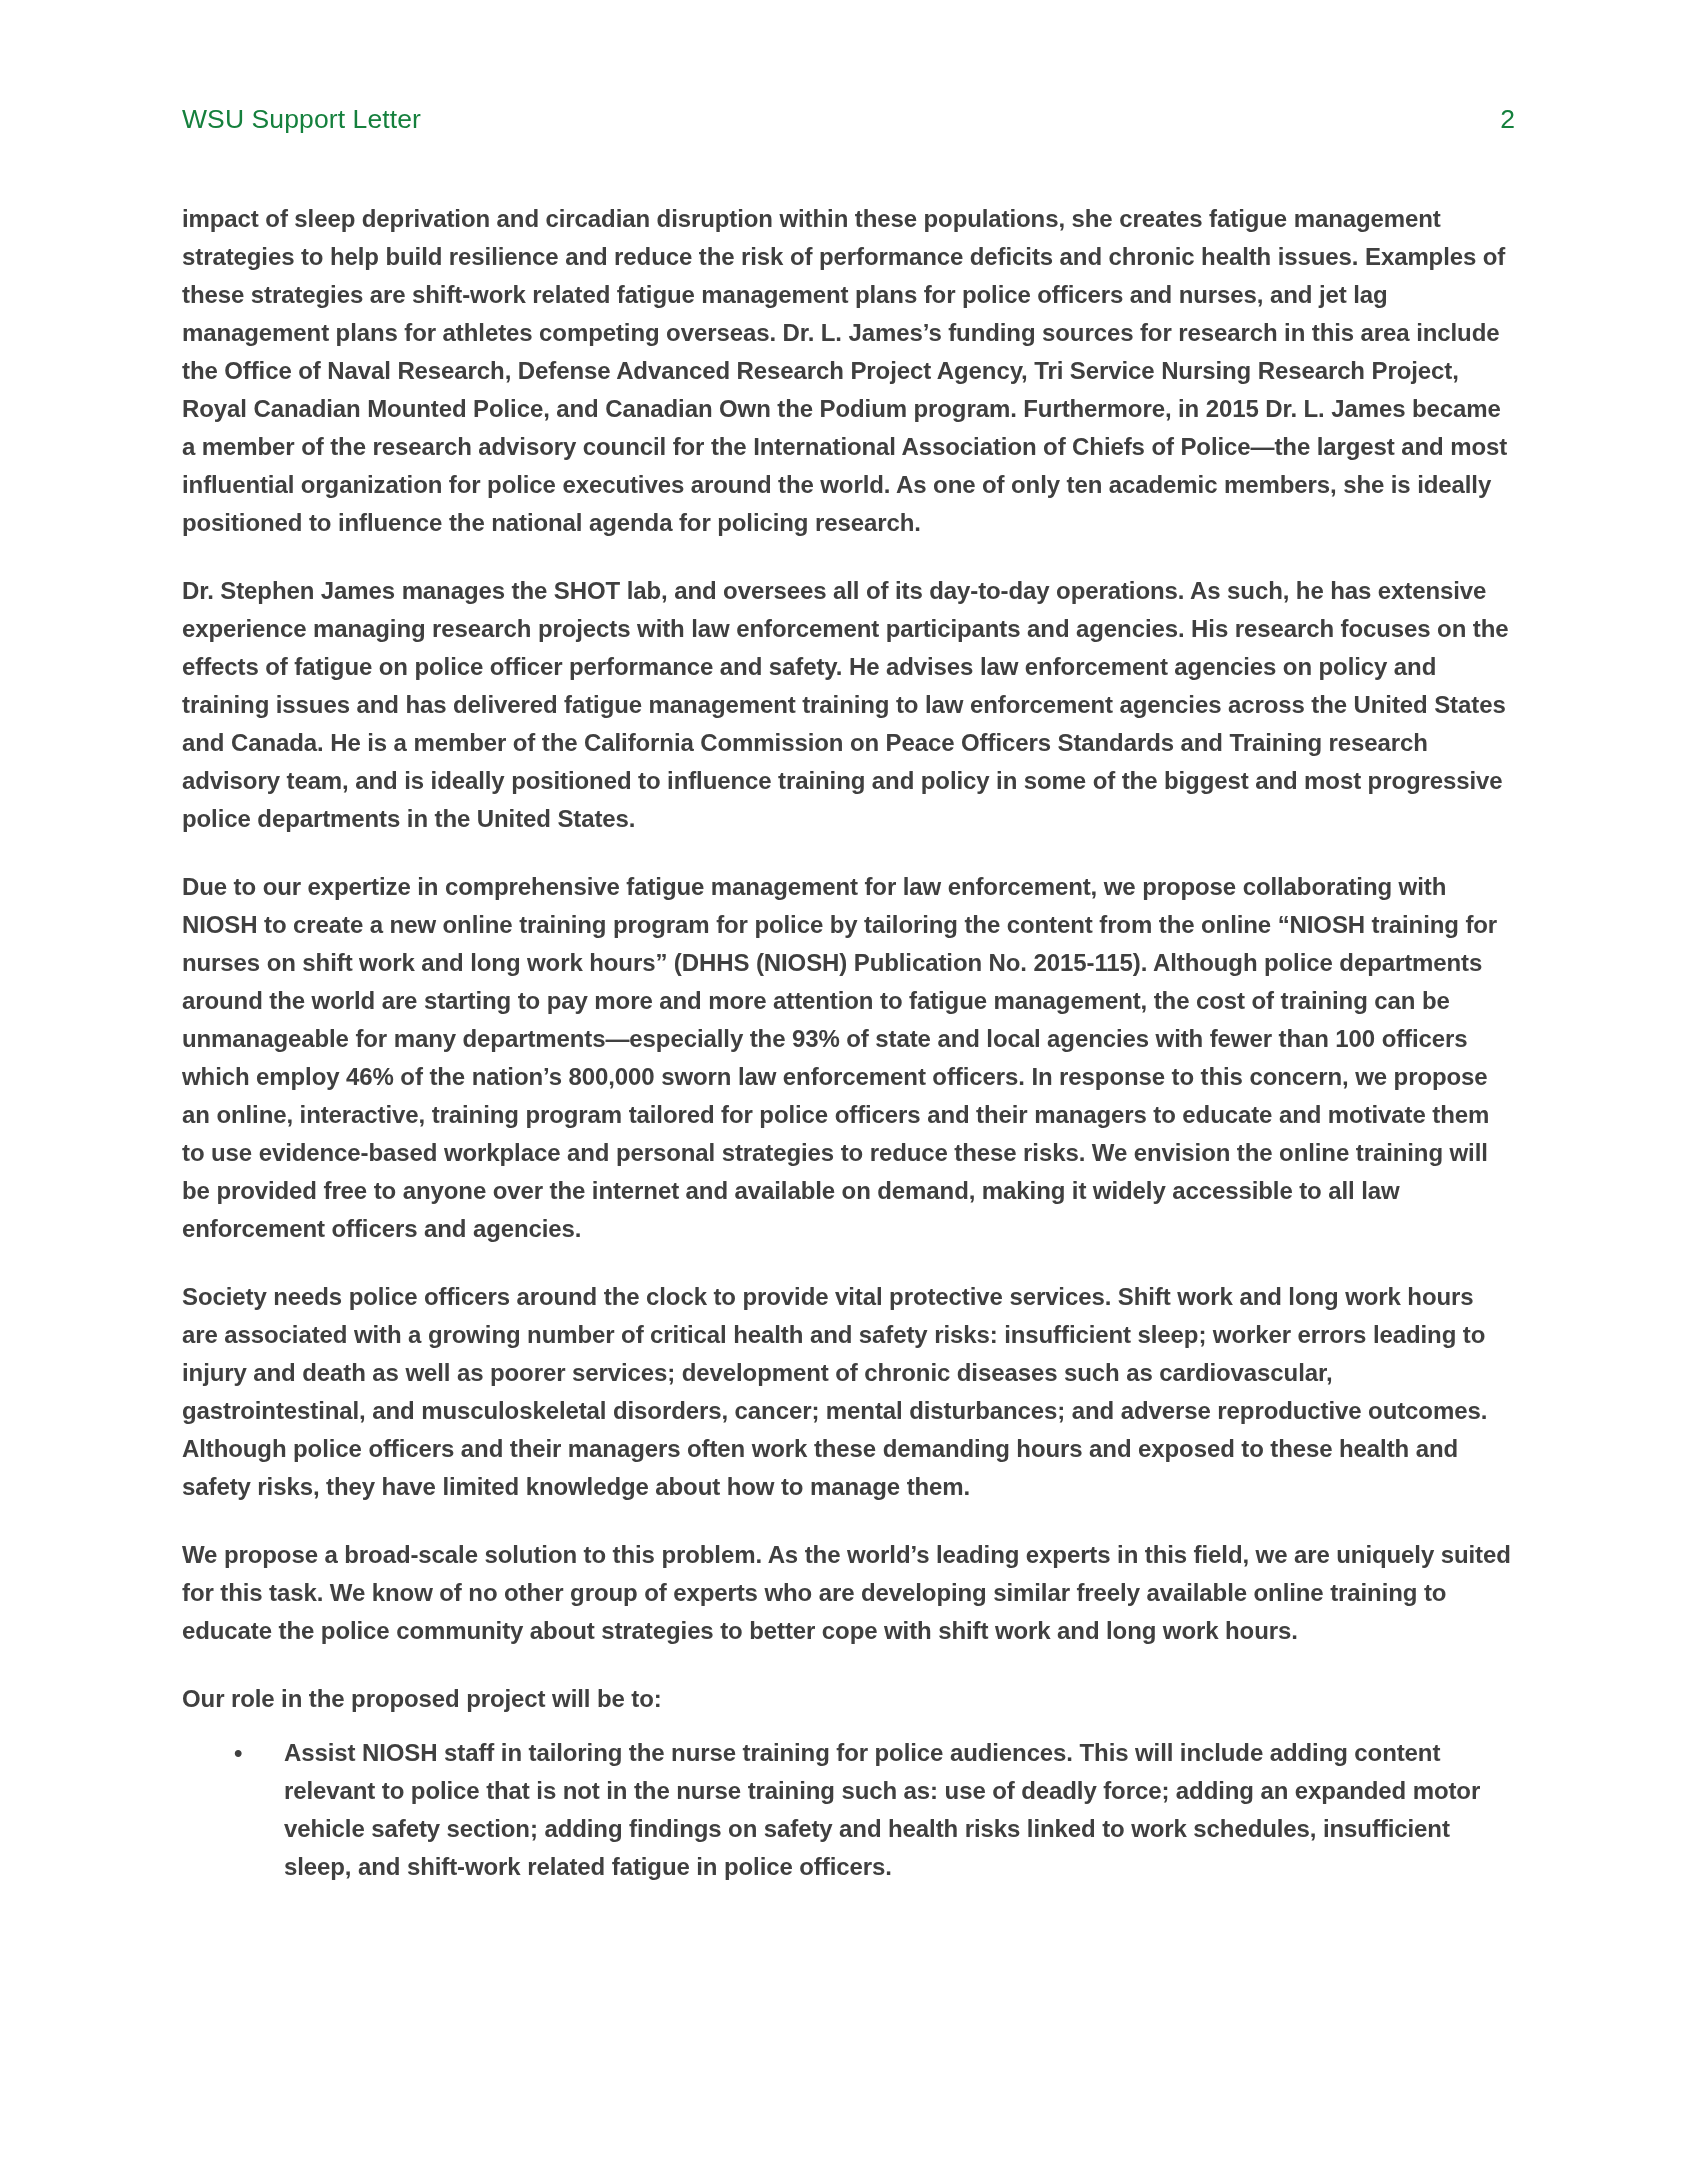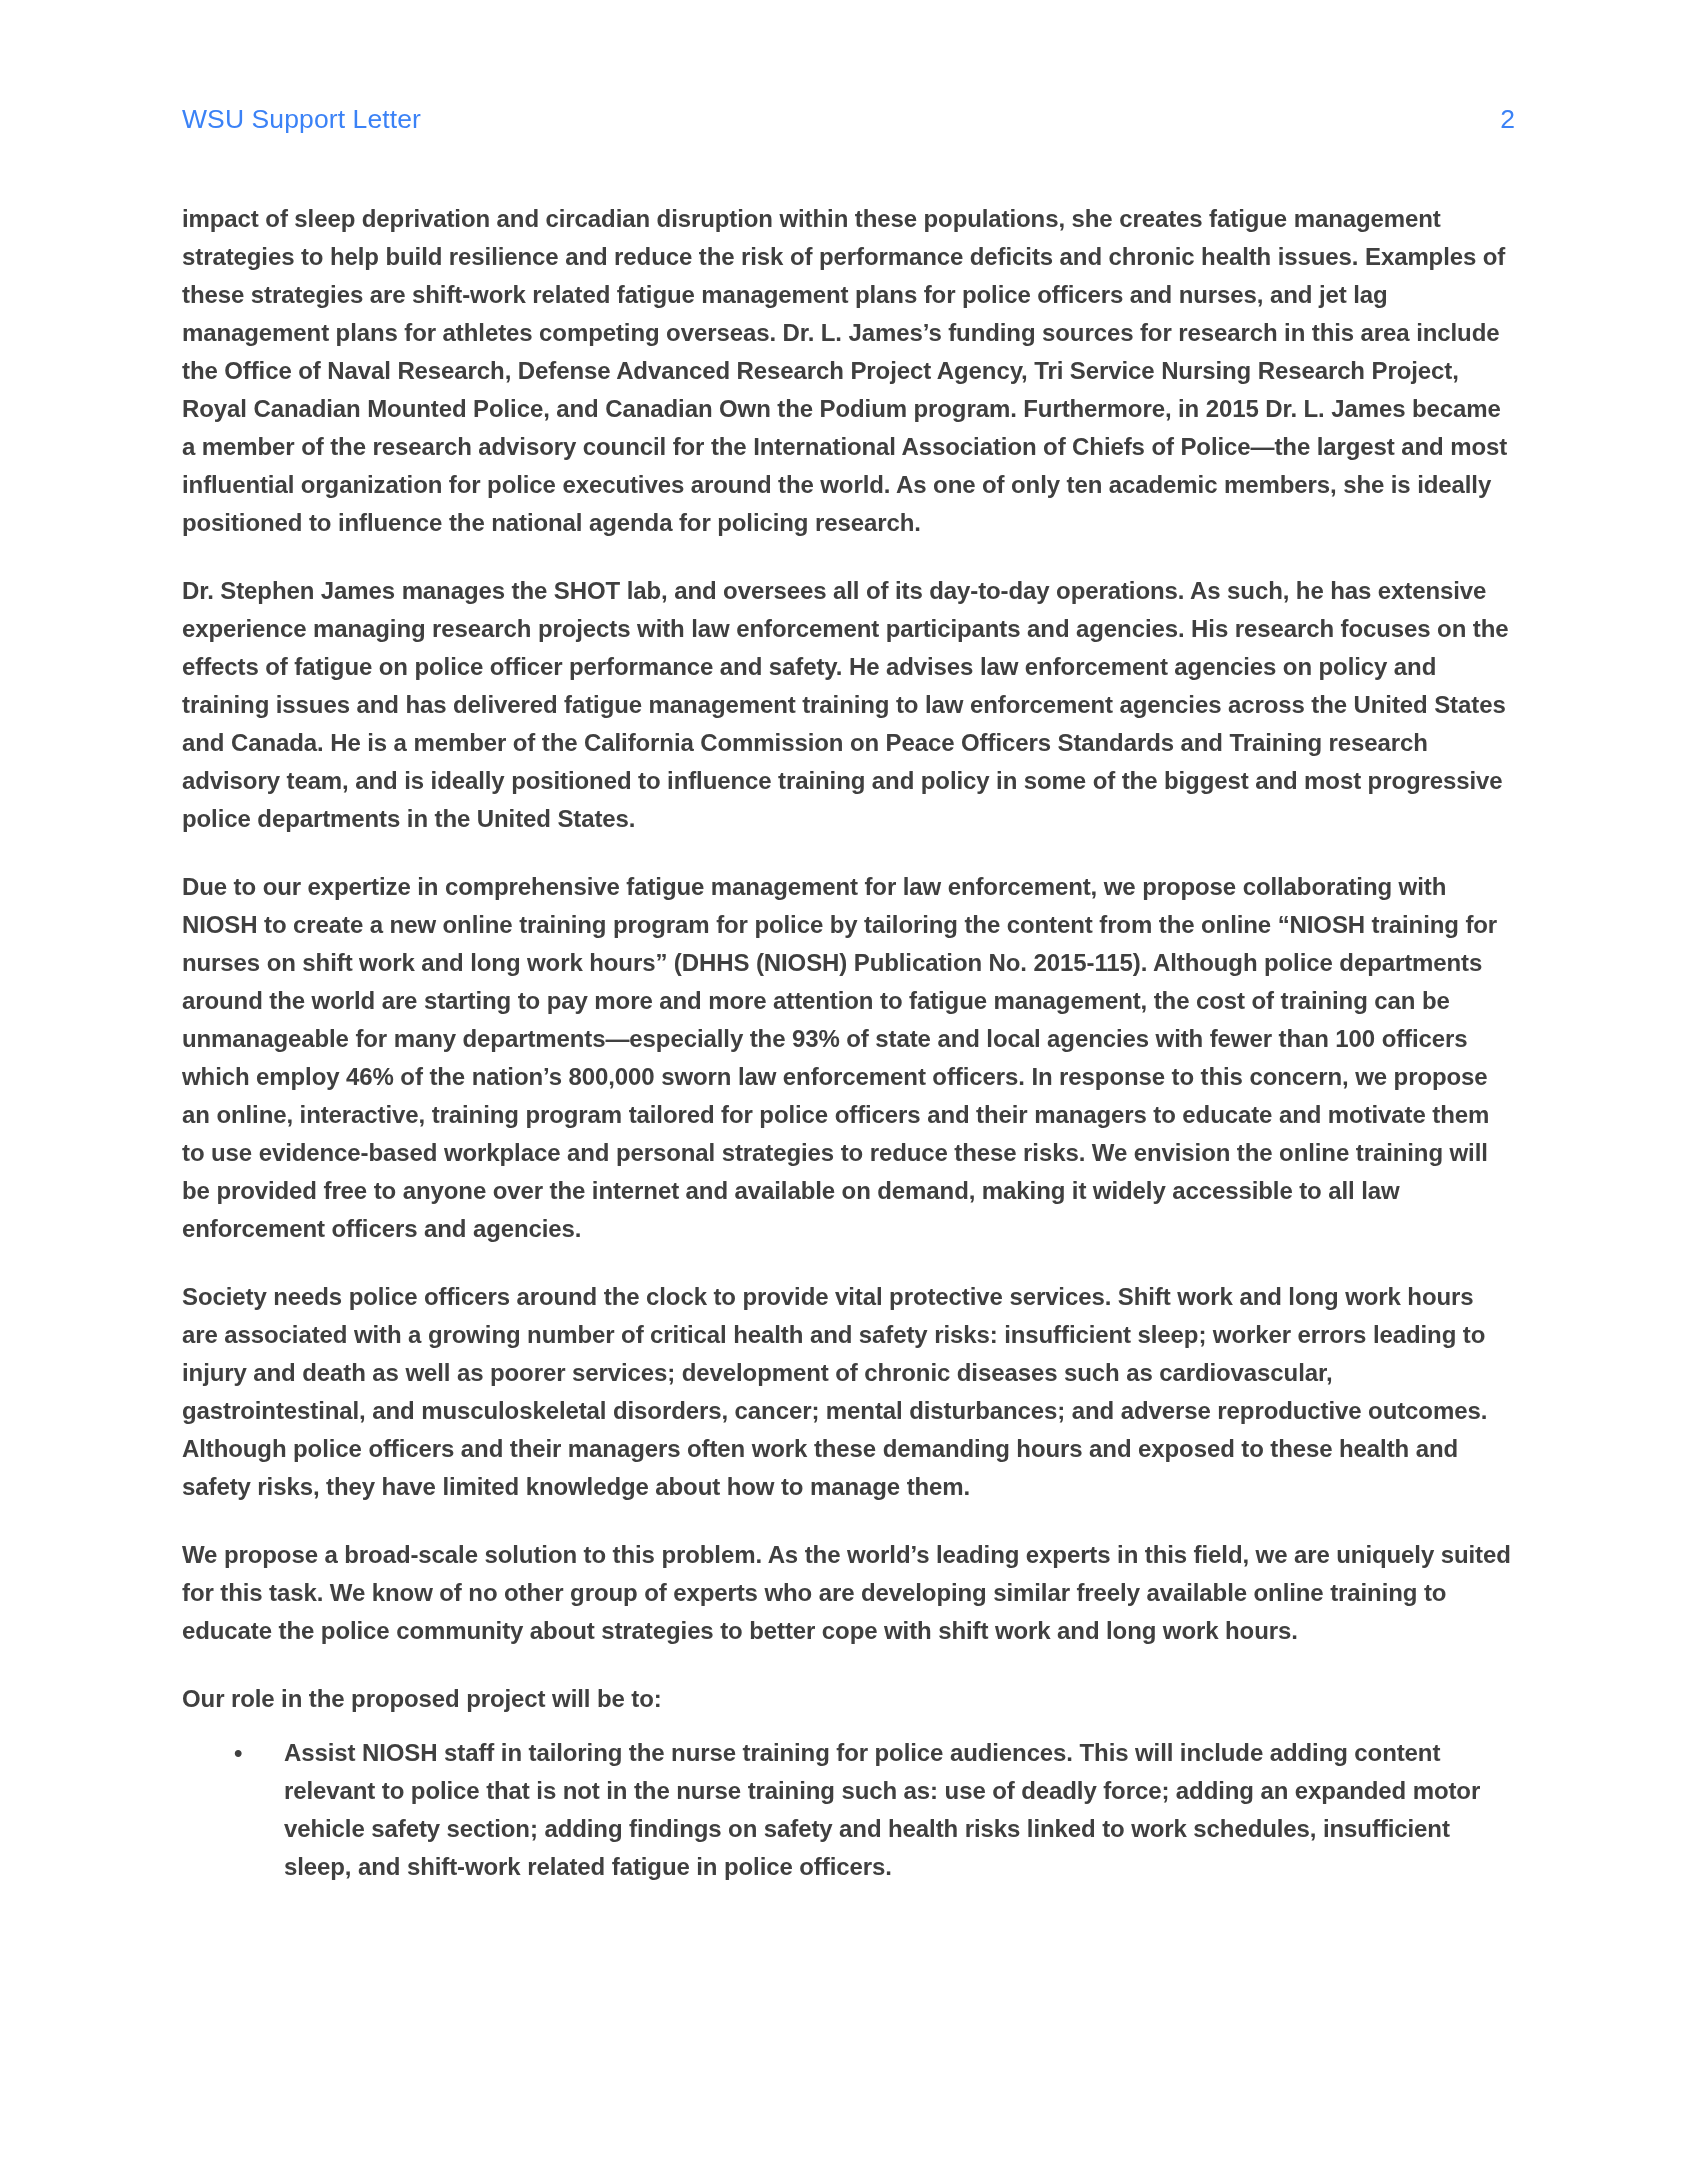--- a/index.html
+++ b/index.html
@@ -19,21 +19,21 @@
   .page-header {
     position: absolute;
     top: 103px;
     left: 182px;
     right: 172px;
     display: flex;
     justify-content: space-between;
     align-items: baseline;
     font-size: 26.5px;
     line-height: 32px;
-    color: #3b82f6;
+    color: #15803d;
     letter-spacing: 0.1px;
   }
   .doc-body {
     position: absolute;
     top: 200px;
     left: 182px;
     width: 1330px;
     font-size: 24px;
     line-height: 38px;
     color: #404040;

